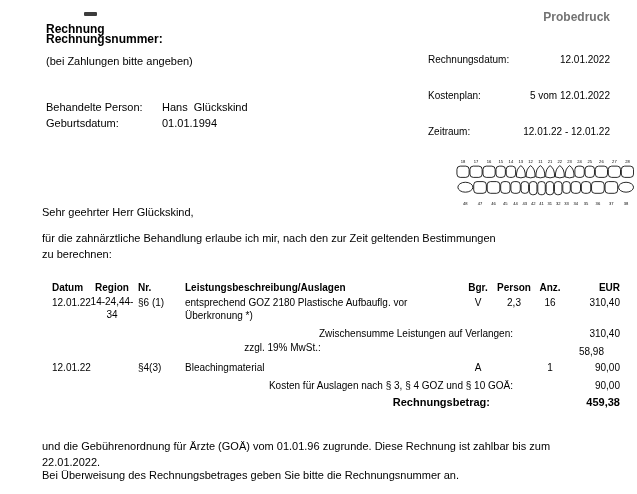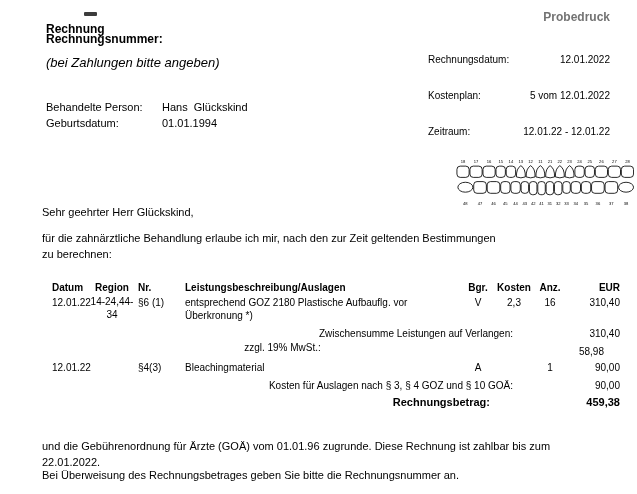--- a/index.html
+++ b/index.html
@@ -3,21 +3,21 @@
 <meta charset="utf-8">
 <style>
   html,body { margin:0; padding:0; background:#ffffff; }
   .page {
     position:relative; width:637px; height:494px; background:#ffffff;
     font-family:"Liberation Sans","DejaVu Sans",sans-serif; color:#000;
     overflow:hidden;
   }
   .abs { position:absolute; white-space:nowrap; }
   .b { font-weight:bold; }
-  .fs9  { font-size:13px;font-style:italic;  }
+  .fs9  { font-size:11px;  }
   .fs10 { font-size:10px; line-height:13px; }
   .fs11 { font-size:11px; line-height:14px; }
   .fs12 { font-size:12px; line-height:14px; }
   .wrapcell { white-space:normal; }
   .tc { text-align:center; }
   .tr { text-align:right; }
   .probedruck { color:#0000dd; }
   .artifact { background:#3c3c3c; border-radius:1px; }
   .tooth { fill:#ffffff; stroke:#000000; stroke-width:0.9; }
   #teeth-svg text { fill:#000000; font-family:"Liberation Sans","DejaVu Sans",sans-serif; }
@@ -118,21 +118,21 @@
 
   <div class="abs fs11" style="left:42px; top:205px;">Sehr geehrter Herr Glückskind,</div>
   <div class="abs fs11" style="left:42px; top:231px;">für die zahnärztliche Behandlung erlaube ich mir, nach den zur Zeit geltenden Bestimmungen</div>
   <div class="abs fs11" style="left:42px; top:247px;">zu berechnen:</div>
 
   <div class="abs b fs10" style="left:52px; top:281px;">Datum</div>
   <div class="abs b fs10 tc" style="left:88px; top:281px; width:48px;">Region</div>
   <div class="abs b fs10" style="left:138px; top:281px;">Nr.</div>
   <div class="abs b fs10" style="left:185px; top:281px;">Leistungsbeschreibung/Auslagen</div>
   <div class="abs b fs10 tc" style="left:462px; top:281px; width:32px;">Bgr.</div>
-  <div class="abs b fs10 tc" style="left:494px; top:281px; width:40px;">Kosten</div>
+  <div class="abs b fs10 tc" style="left:494px; top:281px; width:40px;">Person</div>
   <div class="abs b fs10 tc" style="left:534px; top:281px; width:32px;">Anz.</div>
   <div class="abs b fs10 tr" style="left:560px; top:281px; width:60px;">EUR</div>
 
   <div class="abs fs10" style="left:52px; top:296px;">12.01.22</div>
   <div class="abs fs10 tc wrapcell" style="left:88px; top:296px; width:48px; line-height:12.5px;">14-24,44-34</div>
   <div class="abs fs10" style="left:138px; top:296px;">§6 (1)</div>
   <div class="abs fs10 wrapcell" style="left:185px; top:296px; width:272px; line-height:13px;">entsprechend GOZ 2180 Plastische Aufbauflg. vor Überkronung *)</div>
   <div class="abs fs10 tc" style="left:462px; top:296px; width:32px;">V</div>
   <div class="abs fs10 tc" style="left:494px; top:296px; width:40px;">2,3</div>
   <div class="abs fs10 tc" style="left:534px; top:296px; width:32px;">16</div>

